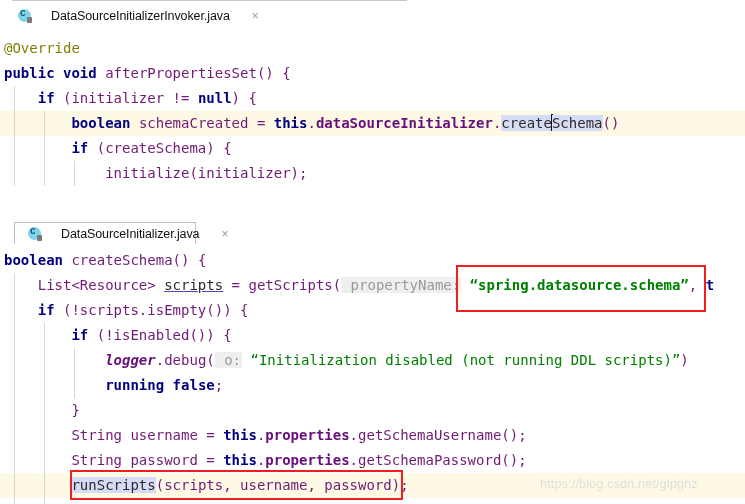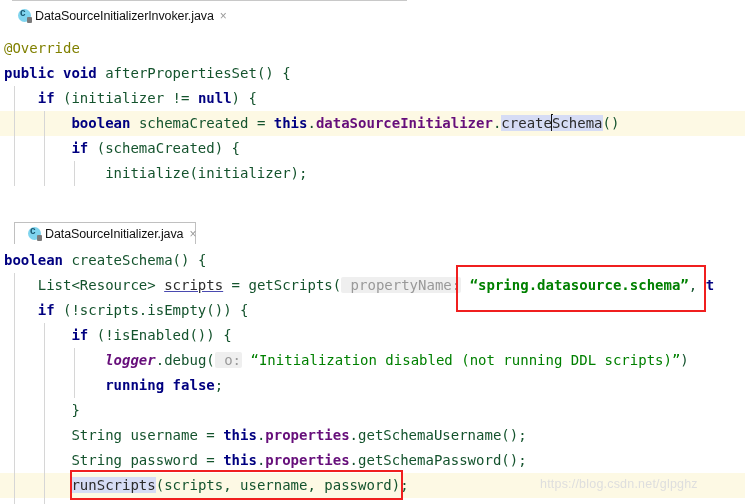--- a/index.html
+++ b/index.html
@@ -15,21 +15,21 @@
     position:absolute;left:0;right:0;
     height:22px;
     background:#ffffff;
   }
   .tabstrip .rule{
     position:absolute;top:0;left:12px;width:395px;height:1px;
     background:#c8c8c8;
   }
   .tab{
     position:absolute;
-    display:flex;align-items:center;gap:4px;
+    display:flex;align-items:center;gap:20px;
     height:21px;
     padding:0 6px 0 8px;
     font-size:12.5px;
     color:#111;
     white-space:nowrap;
   }
   .tab .ico{
     width:13px;height:13px;border-radius:50%;
     background:#7fd4ee;
     position:relative;
@@ -81,21 +81,21 @@
   }
   .ln-txt{position:relative;z-index:2;display:inline-block;padding-left:4px;}
 
   
   .kw      {color:#000080;font-weight:bold;}
   .anno    {color:#808000;}
   .str     {color:#008000;}
   .str-b   {color:#008000;font-weight:bold;}
   .fld     {color:#660e7a;font-weight:bold;}
   .fld-i   {color:#660e7a;font-weight:bold;font-style:italic;}
-  .plain   {color:#14532d;}
+  .plain   {color:#701a75;}
   .hint    {color:#999999;background:#efefef;border-radius:2px;padding:0 1px;}
   .sel     {background:#d6dcf5;}
   .uline   {color:#2b2b2b;text-decoration:underline;text-decoration-color:#4a4ab0;}
 
   .caret{
     display:inline-block;width:0;border-left:2px solid #111;
     height:17px;vertical-align:-3px;margin:0 -1px;
   }
 
   
@@ -130,21 +130,21 @@
       <span class="tabname">DataSourceInitializerInvoker.java</span>
       <span class="close">×</span>
     </div>
   </div>
 
   <div class="code" id="code-top" style="top:36px;">
       <div class="line"><span class="ln-txt"><span class="anno">@Override</span></span></div>
       <div class="line"><span class="ln-txt"><span class="kw">public</span><span class="plain"> </span><span class="kw">void</span><span class="plain"> afterPropertiesSet() {</span></span></div>
       <div class="line"><span class="guide" style="left: 14px;"></span><span class="ln-txt"><span class="plain">    </span><span class="kw">if</span><span class="plain"> (initializer != </span><span class="kw">null</span><span class="plain">) {</span></span></div>
       <div class="line hl"><span class="guide" style="left: 14px;"></span><span class="guide" style="left: 44px;"></span><span class="ln-txt"><span class="plain">        </span><span class="kw">boolean</span><span class="plain"> schemaCreated = </span><span class="kw">this</span><span class="plain">.</span><span class="fld">dataSourceInitializer</span><span class="plain">.</span><span class="sel">create</span><span class="caret"></span><span class="sel">Schema</span><span class="plain">()</span></span></div>
-      <div class="line"><span class="guide" style="left: 14px;"></span><span class="guide" style="left: 44px;"></span><span class="ln-txt"><span class="plain">        </span><span class="kw">if</span><span class="plain"> (schemaCreated) {</span></span></div>
+      <div class="line"><span class="guide" style="left: 14px;"></span><span class="guide" style="left: 44px;"></span><span class="ln-txt"><span class="plain">        </span><span class="kw">if</span><span class="plain"> (createSchema) {</span></span></div>
       <div class="line"><span class="guide" style="left: 14px;"></span><span class="guide" style="left: 44px;"></span><span class="guide" style="left: 74px;"></span><span class="ln-txt"><span class="plain">            initialize(initializer);</span></span></div>
     </div>
 
   <div class="panel2-tabframe" style="left:14px;top:222px;width:182px;"></div>
   <div class="tab" style="left:20px;top:223px;">
     <span class="ico"></span>
     <span class="tabname">DataSourceInitializer.java</span>
     <span class="close">×</span>
   </div>
 

